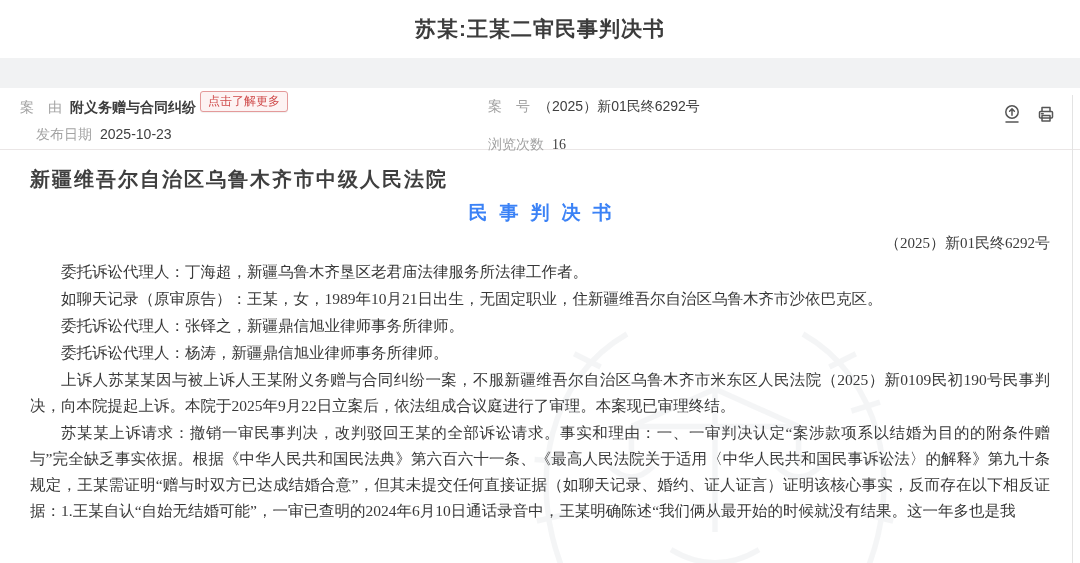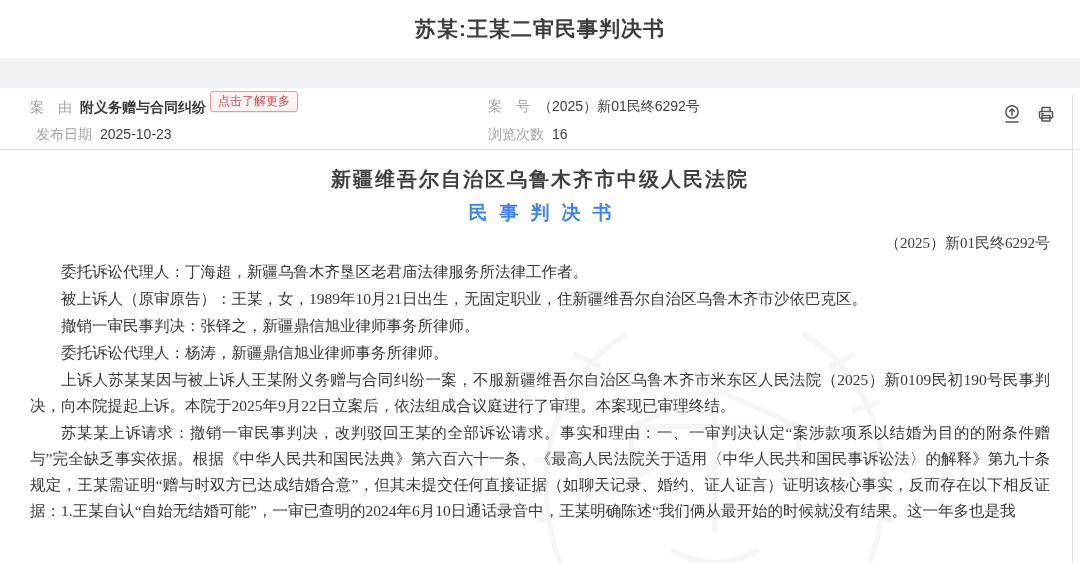--- a/index.html
+++ b/index.html
@@ -41,24 +41,24 @@
     height: 62px;
     background: #ffffff;
     border-bottom: 1px solid #eae6e6;
     font-size: 14px;
   }
   .meta-item { position: absolute; white-space: nowrap; }
   .meta-label { color: #a3a3a3; margin-right: 8px; }
   .meta-value { color: #404040; }
   .meta-value.strong { font-weight: 700; color: #3d3d3d; }
 
-  .meta-cause   { left: 30px;  top: 10px; }
+  .meta-cause   { left: 20px;  top: 10px; }
   .meta-caseno  { left: 488px; top: 10px; }
   .meta-date    { left: 36px;  top: 38px; }
-  .meta-views   { left: 488px; top: 38px; }
+  .meta-views   { left: 488px; top: 48px; font-family: Liberation Serif, serif; }
 
   .more-badge {
     display: inline-block;
     position: relative;
     top: -7px;
     margin-left: 4px;
     font-size: 12px;
     color: #cf4b4b;
     background: #fdf3f3;
     border: 1px solid #e49a9a;
@@ -94,21 +94,21 @@
   
   .doc-area {
     position: relative;
     padding: 0 30px;
     height: 413px;
     overflow: hidden;
     font-family: "Liberation Serif", "DejaVu Serif", serif;
   }
   .court-name {
     margin-top: 16px;
-    text-align: center;
+    text-align: left;
     font-size: 20px;
     font-weight: 700;
     color: #3f3f3f;
     letter-spacing: 2px;
   }
   .doc-type {
     margin-top: 7px;
     text-align: center;
     font-size: 19px;
     font-weight: 700;
@@ -213,22 +213,22 @@
         <path d="M86 140 h28"></path>
       </svg>
     </div>
 
     <div class="court-name">新疆维吾尔自治区乌鲁木齐市中级人民法院</div>
     <div class="doc-type">民事判决书</div>
     <div class="doc-caseno">（2025）新01民终6292号</div>
 
     <div class="doc-paragraphs">
       <p>委托诉讼代理人：丁海超，新疆乌鲁木齐垦区老君庙法律服务所法律工作者。</p>
-      <p>被上诉人（原审原告）：王某，女，1989年10月21日出生，无固定职业，住新疆维吾尔自治区乌鲁木齐市沙依巴克区。</p>
-      <p>撤销一审民事判决：张铎之，新疆鼎信旭业律师事务所律师。</p>
+      <p>如聊天记录（原审原告）：王某，女，1989年10月21日出生，无固定职业，住新疆维吾尔自治区乌鲁木齐市沙依巴克区。</p>
+      <p>委托诉讼代理人：张铎之，新疆鼎信旭业律师事务所律师。</p>
       <p>委托诉讼代理人：杨涛，新疆鼎信旭业律师事务所律师。</p>
       <p>上诉人苏某某因与被上诉人王某附义务赠与合同纠纷一案，不服新疆维吾尔自治区乌鲁木齐市米东区人民法院（2025）新0109民初190号民事判决，向本院提起上诉。本院于2025年9月22日立案后，依法组成合议庭进行了审理。本案现已审理终结。</p>
       <p>苏某某上诉请求：撤销一审民事判决，改判驳回王某的全部诉讼请求。事实和理由：一、一审判决认定“案涉款项系以结婚为目的的附条件赠与”完全缺乏事实依据。根据《中华人民共和国民法典》第六百六十一条、《最高人民法院关于适用〈中华人民共和国民事诉讼法〉的解释》第九十条规定，王某需证明“赠与时双方已达成结婚合意”，但其未提交任何直接证据（如聊天记录、婚约、证人证言）证明该核心事实，反而存在以下相反证据：1.王某自认“自始无结婚可能”，一审已查明的2024年6月10日通话录音中，王某明确陈述“我们俩从最开始的时候就没有结果。这一年多也是我</p>
     </div>
   </div>
 
   <div class="right-edge-line"></div>
 
 </div>
 

